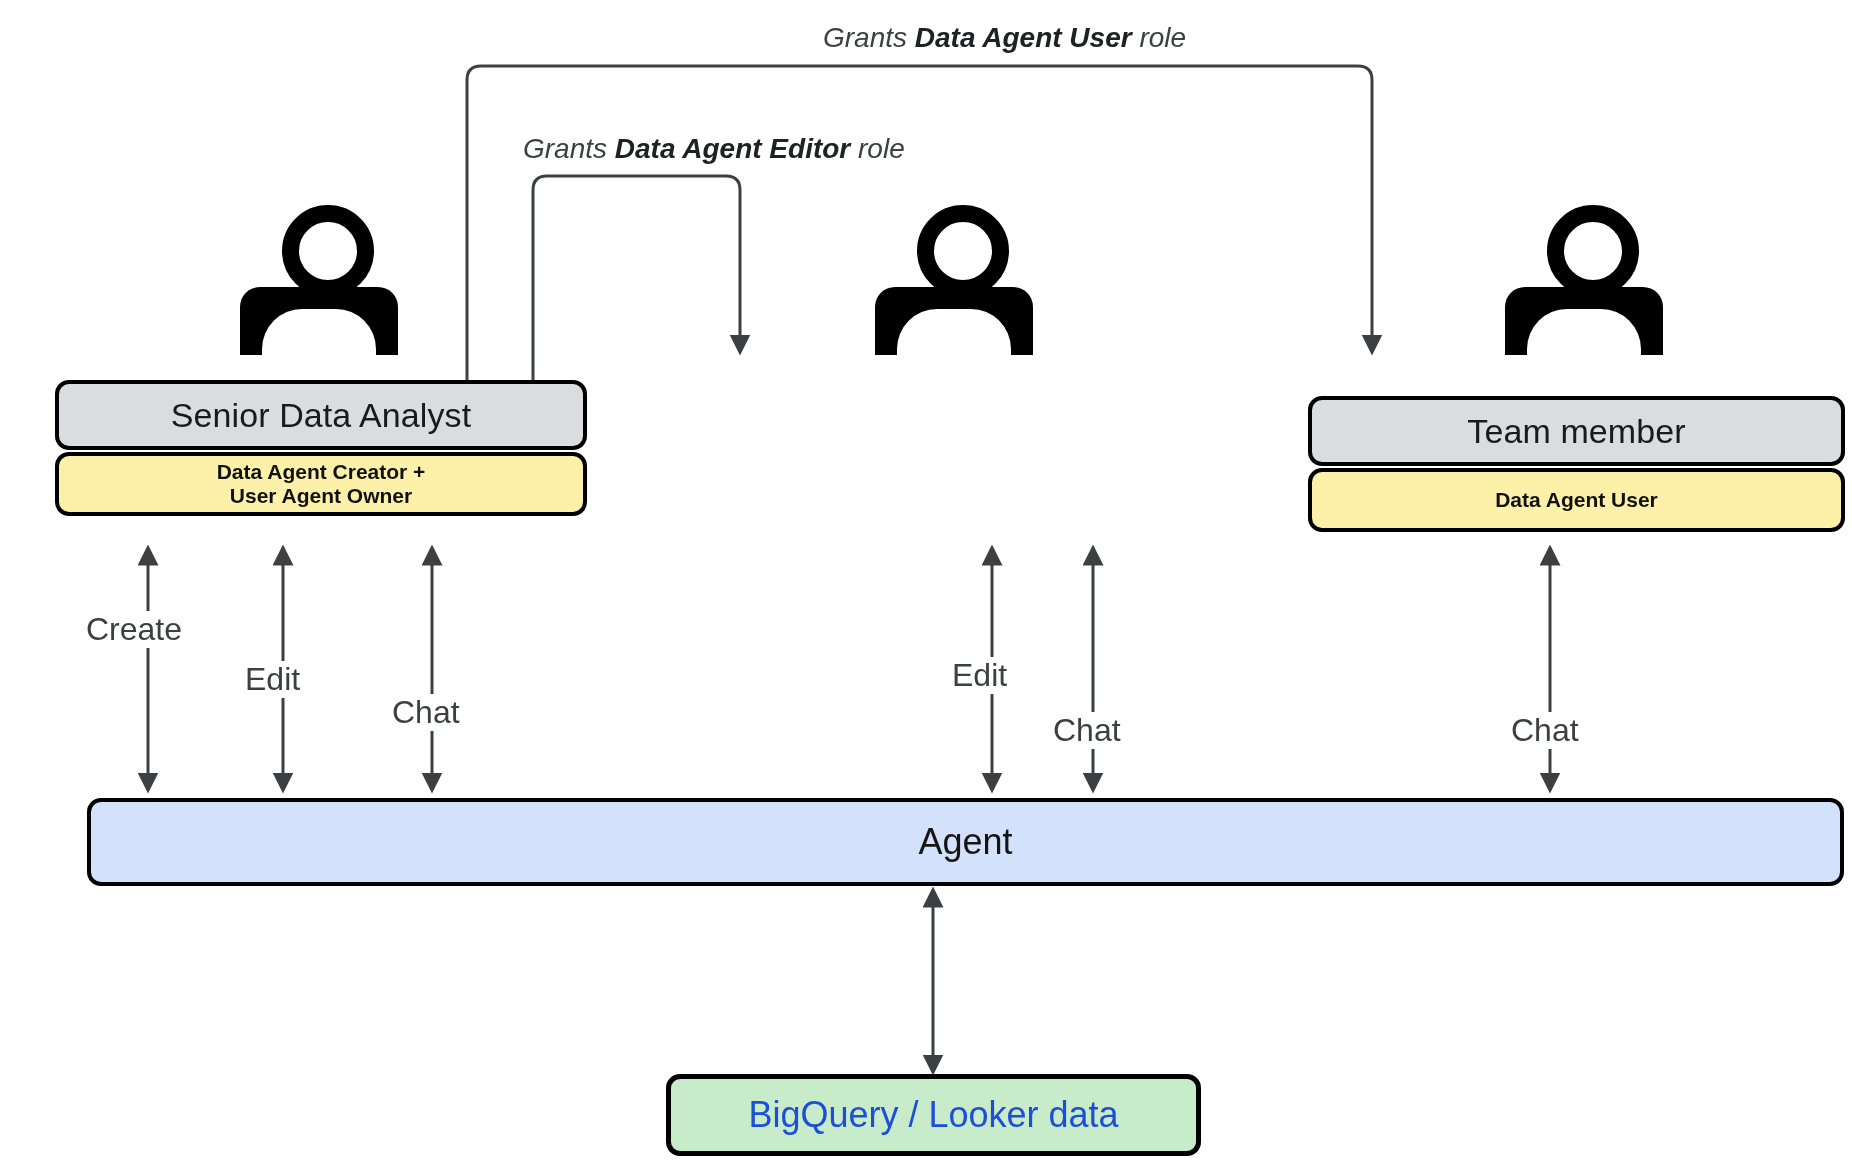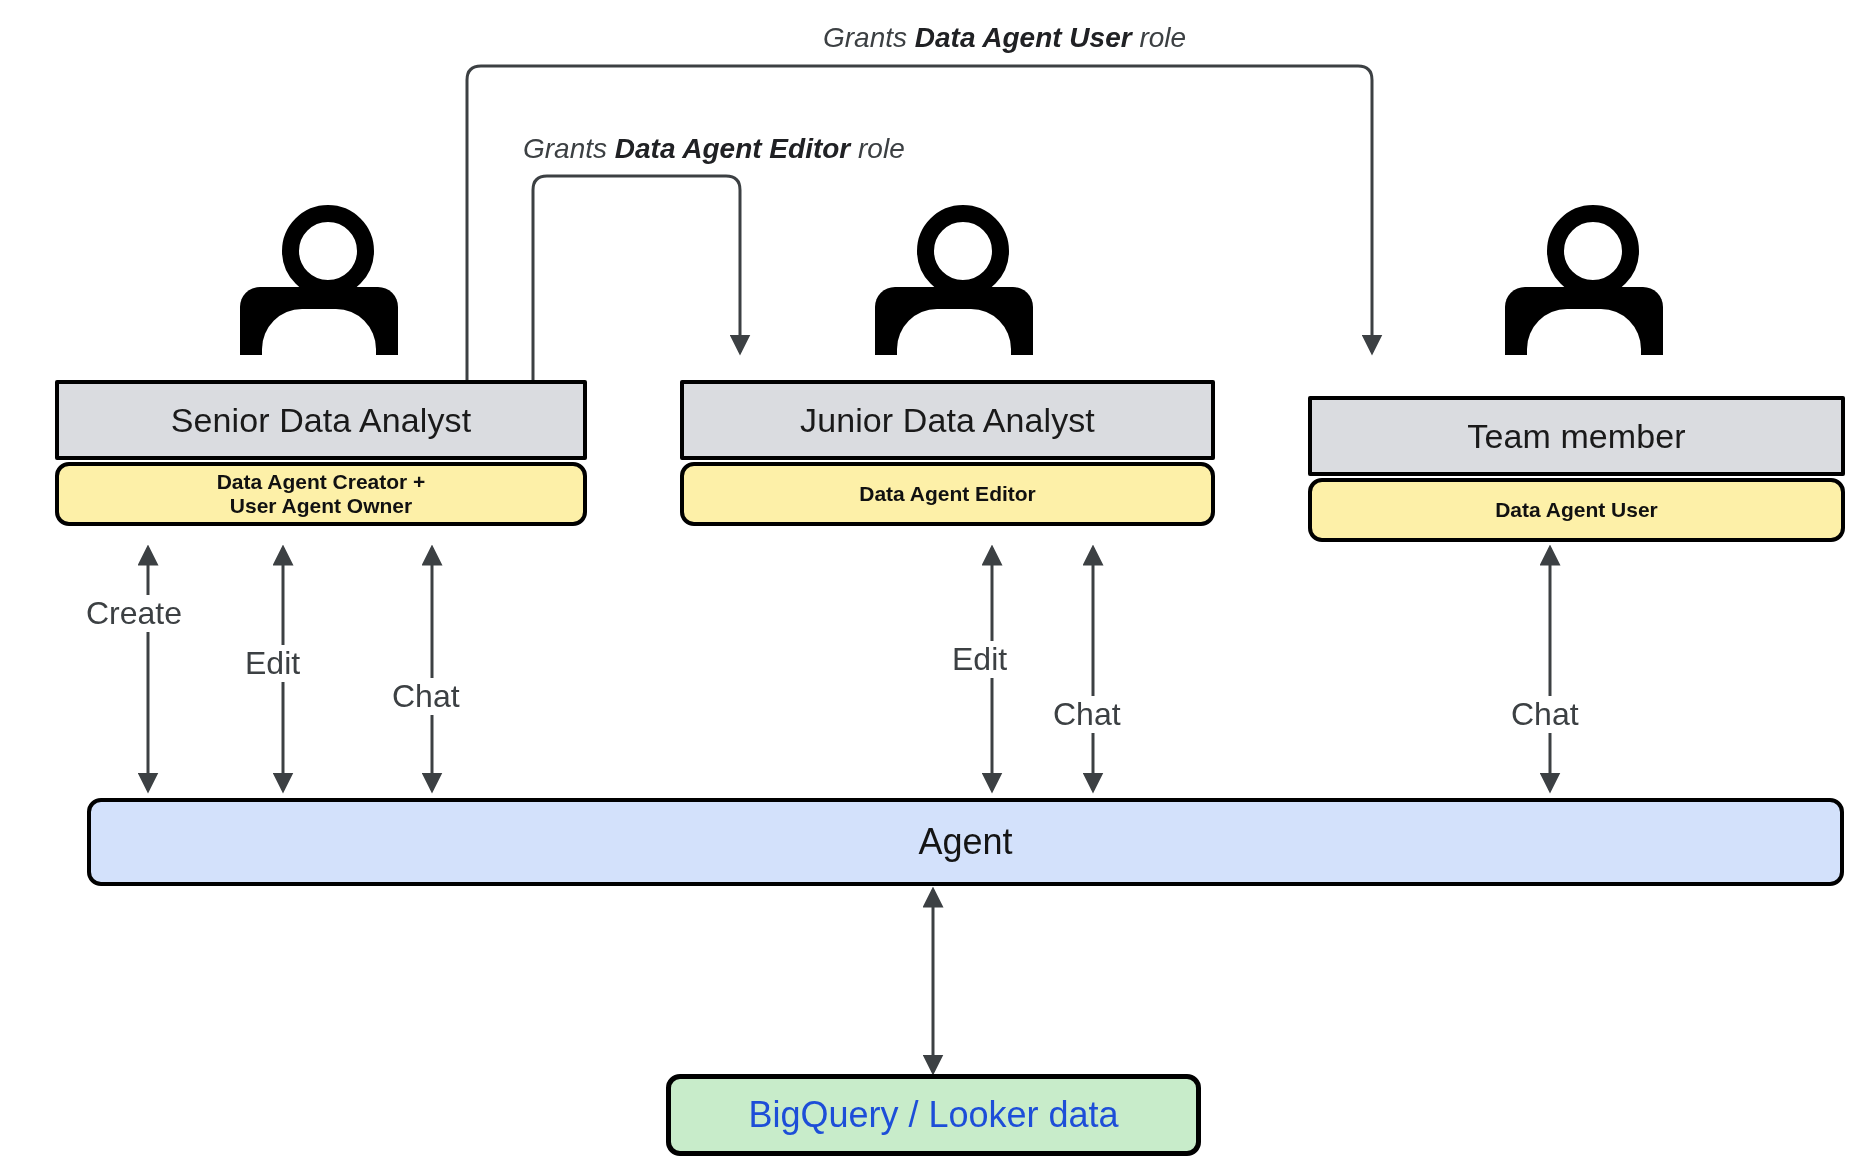--- a/index.html
+++ b/index.html
@@ -65,22 +65,22 @@
   }
 
   
   .card {
     position: absolute;
   }
   .card-title {
     box-sizing: border-box;
     background: #dadce0;
     border: 4px solid #000000;
-    border-radius: 2px;
-    height: 80px;
+    border-radius: 14px;
+    height: 70px;
     display: flex;
     align-items: center;
     justify-content: center;
     font-size: 34px;
     color: #1a1a1a;
     letter-spacing: 0.1px;
   }
   .card-role {
     box-sizing: border-box;
     background: #fdf0a8;
@@ -139,20 +139,21 @@
     font-style: italic;
     color: #202124;
   }
   .edge-label {
     position: absolute;
     font-size: 32px;
     color: #3c4043;
     white-space: nowrap;
     background: #ffffff;
     padding: 0 2px;
+    margin-top: 16px;
   }
 </style>
 </head>
 <body>
 
 <div id="canvas">
 
   <svg id="wires" viewBox="0 0 1852 1176" width="1852" height="1176" xmlns="http://www.w3.org/2000/svg">
     <defs>
       <marker id="arrowEnd" viewBox="0 0 12 12" refX="10" refY="6" markerWidth="7" markerHeight="7" orient="auto-start-reverse">
@@ -201,26 +202,20 @@
   </div>
 
   <div class="card" style="left:55px; top:380px; width:532px;">
     <div class="card-title">Senior Data Analyst</div>
     <div class="card-role">
       <span>Data Agent Creator +</span>
       <span>User Agent Owner</span>
     </div>
   </div>
 
-  <div class="card" style="left:680px; top:380px; width:535px;">
-    <div class="card-title">Junior Data Analyst</div>
-    <div class="card-role">
-      <span>Data Agent Editor</span>
-    </div>
-  </div>
 
   <div class="card" style="left:1308px; top:396px; width:537px;">
     <div class="card-title">Team member</div>
     <div class="card-role">
       <span>Data Agent User</span>
     </div>
   </div>
 
   <div class="edge-label" style="left:84px; top:595px;">Create</div>
   <div class="edge-label" style="left:243px; top:645px;">Edit</div>

